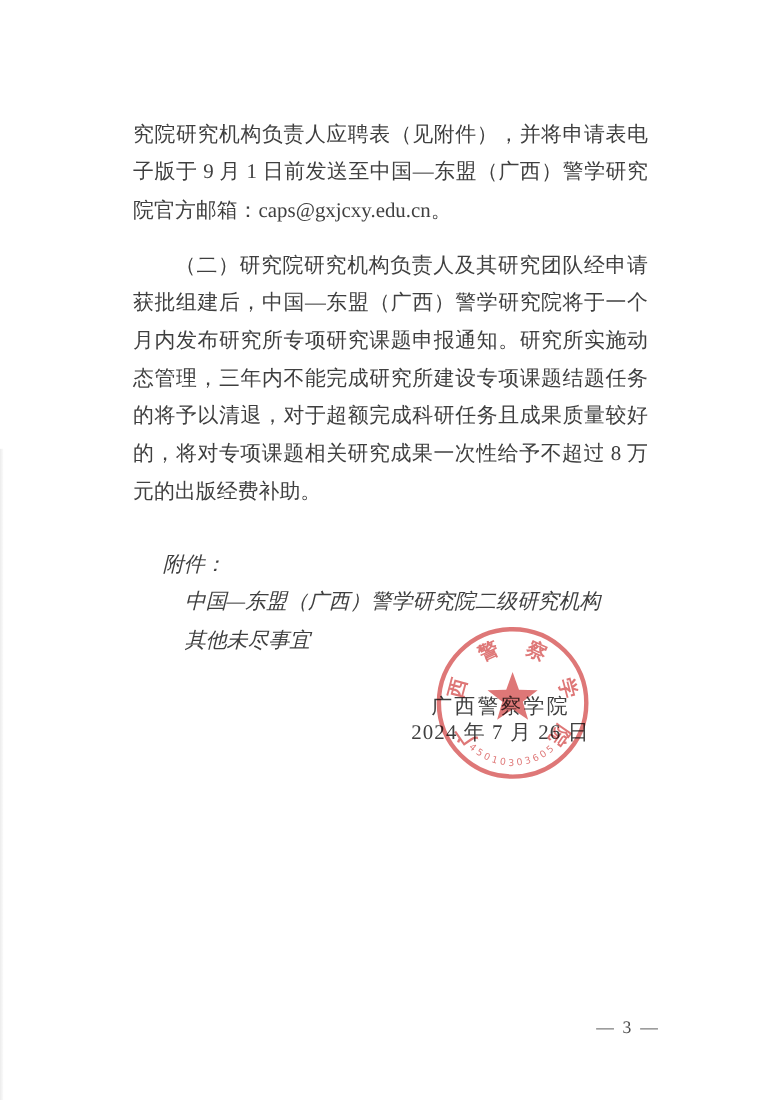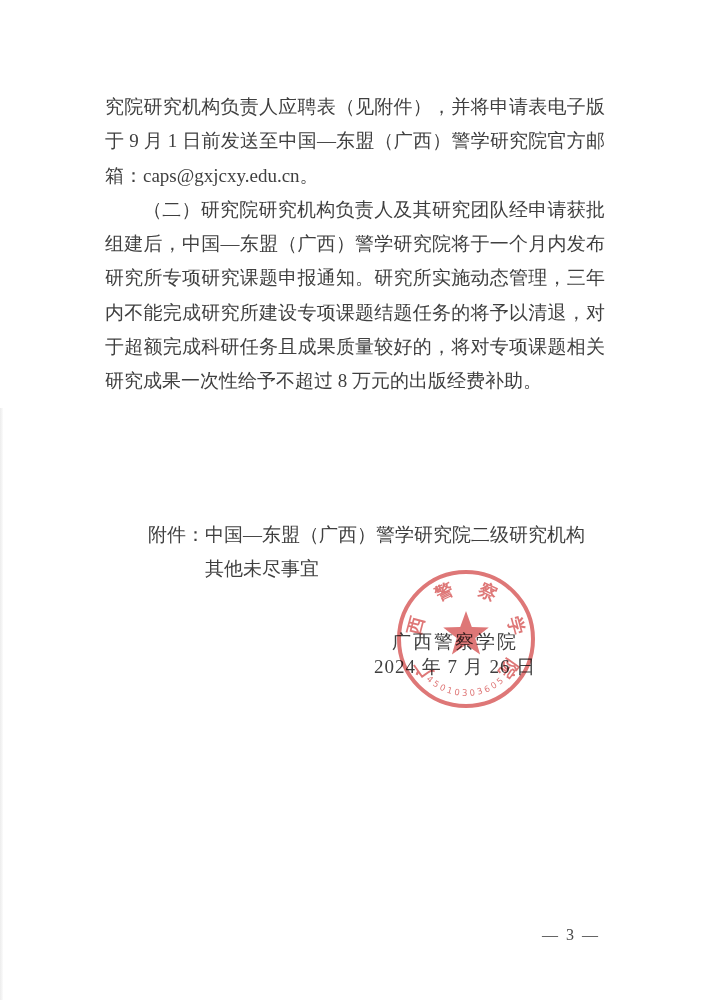--- a/index.html
+++ b/index.html
@@ -10,29 +10,29 @@
     color:#3f3f3f;
   }
   .scan-shadow{
     position:absolute;left:0;top:408px;width:3px;height:592px;
     background:linear-gradient(to right,#ececec,#fbfbfb);
   }
   .body-text{
     position:absolute;left:105px;top:90px;width:500px;
     font-size:19px;line-height:34.3px;text-align:justify;text-justify:inter-ideograph;
   }
-  .body-text p{margin:0;padding:0;}
+  .body-text p{margin:16px;padding:0;}
   .body-text p.indent{text-indent:2em;}
   .attachment{
-    position:absolute;left:148px;top:518px;width:480px;
+    position:absolute;left:148px;top:497px;width:480px;
     font-size:19px;line-height:34.3px;
-    display:flex;flex-direction:row;
+    display:flex;flex-direction:column;font-style:italic;
   }
   .attachment .att-label{white-space:nowrap;}
-  .attachment .att-lines{display:flex;flex-direction:column;}
+  .attachment .att-lines{display:flex;flex-direction:column;margin-left:20px;}
   .signature-block{
     position:absolute;left:355px;top:631px;width:200px;
     text-align:center;
   }
   .org-name{font-size:19px;letter-spacing:2px;line-height:24px;font-family:Liberation Mono, monospace;}
   .sign-date{font-size:19px;letter-spacing:1px;line-height:24px;}
   .seal{
     position:absolute;left:392px;top:565px;width:148px;height:148px;
     mix-blend-mode:multiply;opacity:0.85;pointer-events:none;
   }

